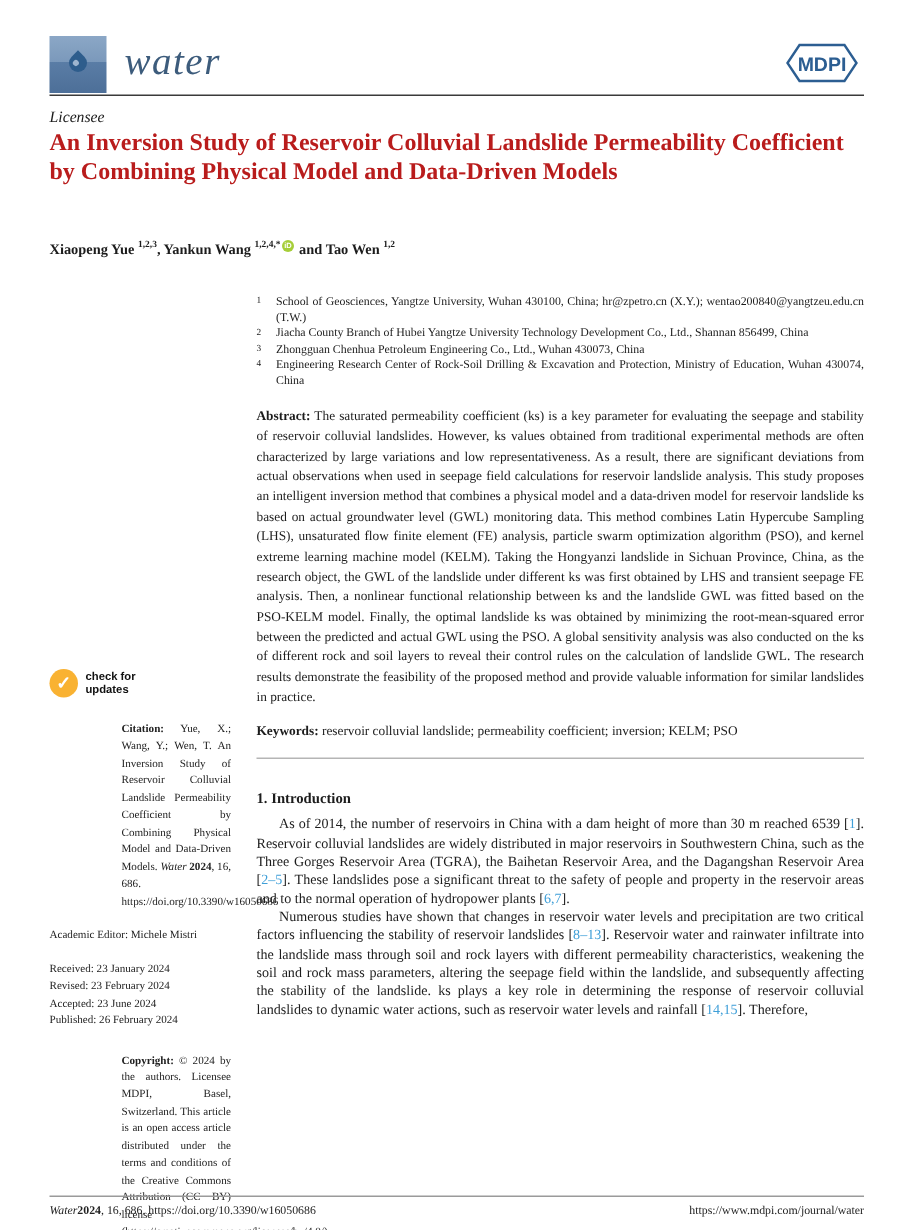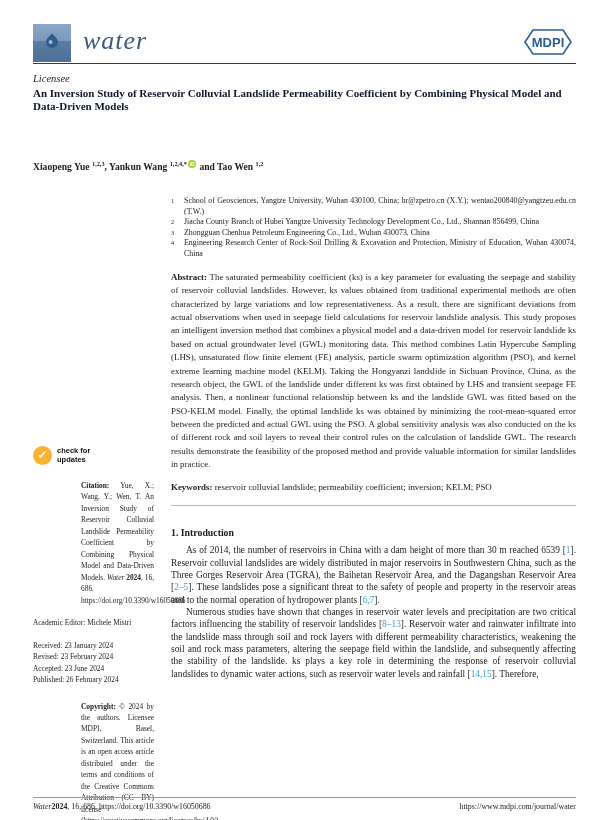--- a/index.html
+++ b/index.html
@@ -25,21 +25,21 @@
   }
   .jname {
     position:absolute; left:50px; top:2px; font-style:italic; font-size:26px;
     color:#3d5c7c; letter-spacing:1px;
   }
   .mdpi { position:absolute; right:2px; top:2px; }
   .hdr-rule { position:absolute; left:33px; right:32px; top:63px; border-top:1.4px solid #3a3a3a; }
   .article-type { position:absolute; left:33px; top:73px; font-style:italic; font-size:10.5px; }
   .title {
     position:absolute; left:33px; top:87px; width:545px;
-    font-size:11px; font-weight:bold; line-height:1.17; color:#0f172a;
+    font-size:16px; font-weight:bold; line-height:1.17; color:#b91c1c;
   }
   .authors { position:absolute; left:33px; top:160px; font-size:9.6px; font-weight:bold; }
   .authors sup { font-size:6.3px; font-weight:bold; }
   .orcid {
     display:inline-block; width:8px; height:8px; border-radius:50%;
     background:#a6ce39; color:#fff; font-family:"Liberation Sans",sans-serif;
     font-size:5px; line-height:8px; text-align:center; font-weight:bold;
     vertical-align:super; margin:0 1px;
   }
   

